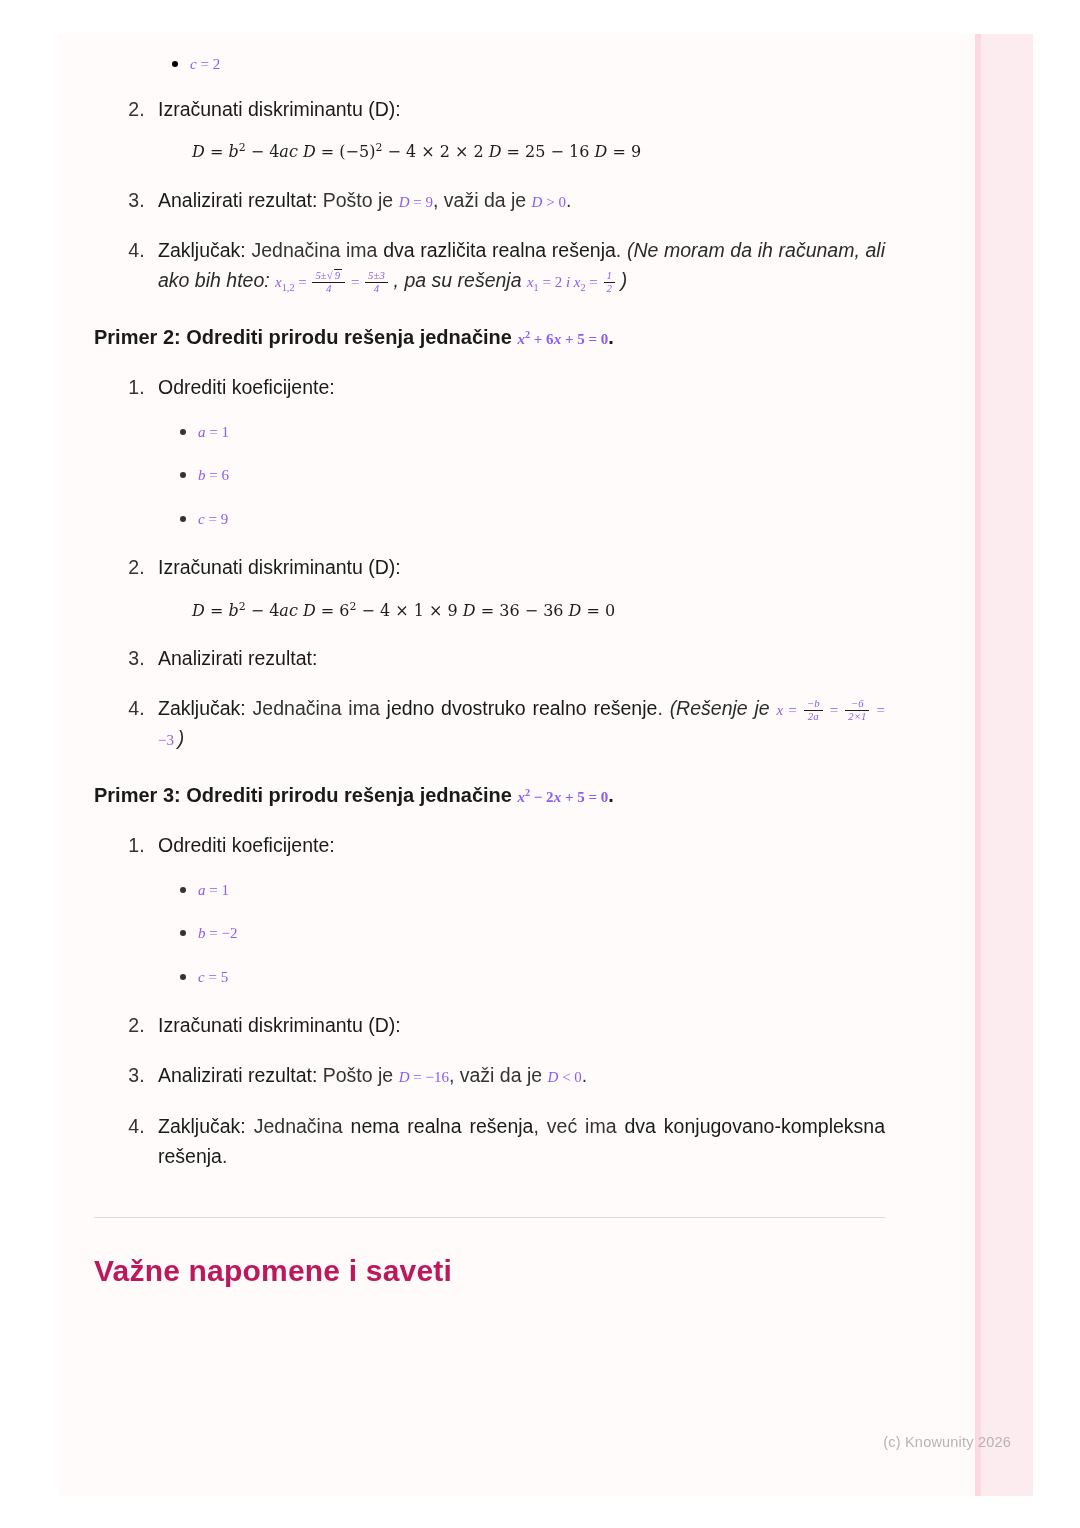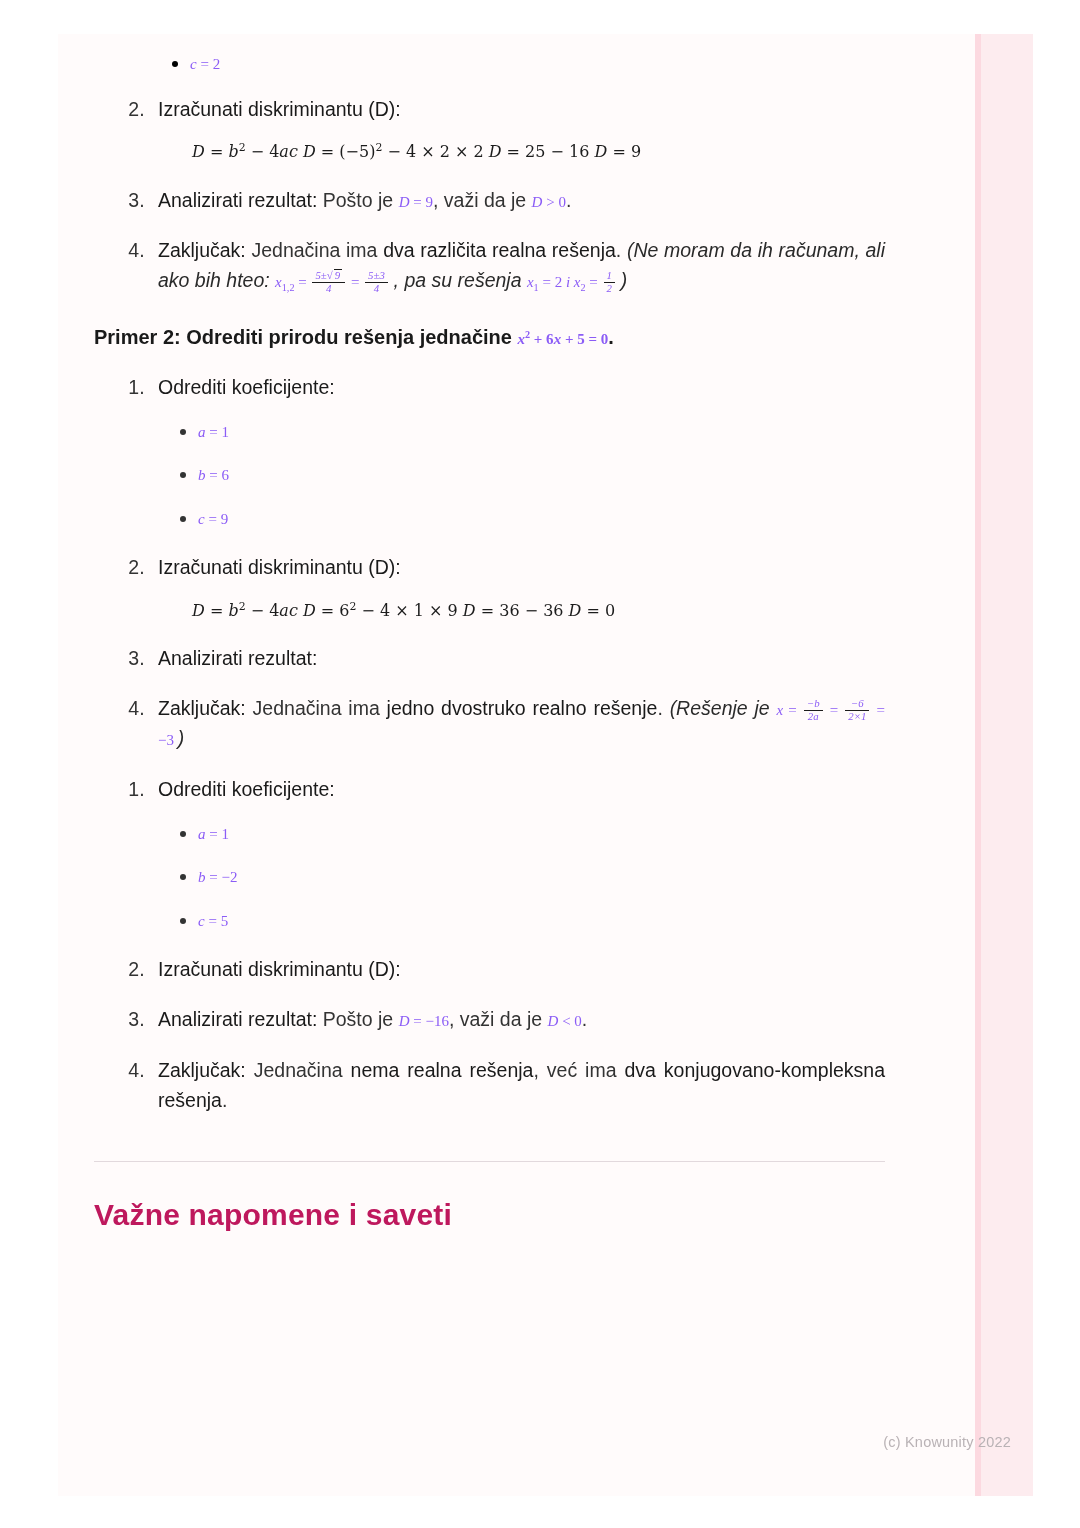--- a/index.html
+++ b/index.html
@@ -246,20 +246,24 @@
               <span class="frac"><span class="num">−<i>b</i></span><span class="den">2<i>a</i></span></span>
               <span class="mn">=</span>
               <span class="frac"><span class="num">−6</span><span class="den">2×1</span></span>
               <span class="mn">= −3</span>
             </span>)
           </span>
         </div>
       </li>
     </ol>
 
+    <div class="para-head">
+      <span>Primer 3: Odrediti prirodu rešenja jednačine</span>
+      <span class="m"><i>x</i><sup class="e">2</sup> <span class="mn">− 2</span><i>x</i> <span class="mn">+ 5 = 0</span></span><span>.</span>
+    </div>
 
     <ol class="steps">
       <li>
         <span class="b">Odrediti koeficijente:</span>
         <ul class="coef">
           <li><span class="m"><i>a</i> <span class="mn">= 1</span></span></li>
           <li><span class="m"><i>b</i> <span class="mn">= −2</span></span></li>
           <li><span class="m"><i>c</i> <span class="mn">= 5</span></span></li>
         </ul>
       </li>
@@ -280,14 +284,14 @@
           <span class="b">dva konjugovano-kompleksna rešenja</span><span>.</span>
         </div>
       </li>
     </ol>
 
     <hr class="sep">
 
     <h2 class="section">Važne napomene i saveti</h2>
   </div>
 
-  <div class="watermark">(c) Knowunity 2022</div>
+  <div class="watermark">(c) Knowunity 2026</div>
 </div>
 
 </body></html>

